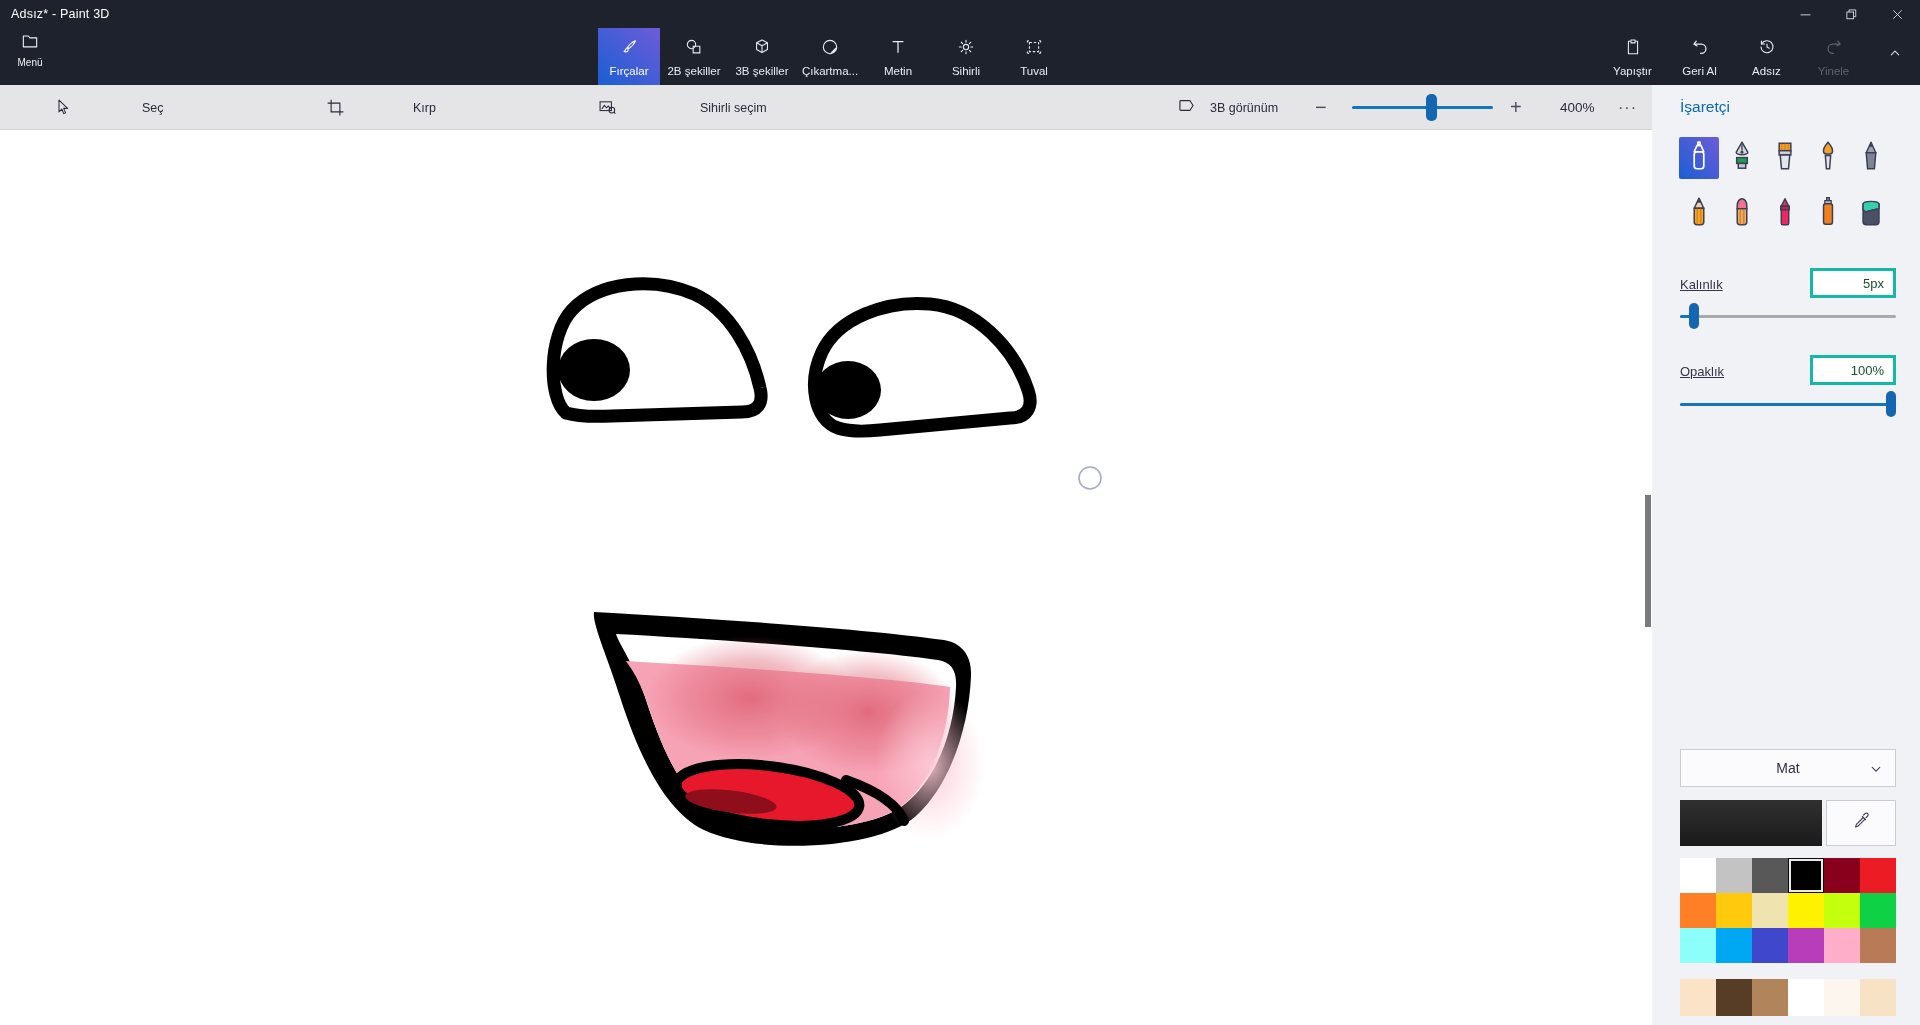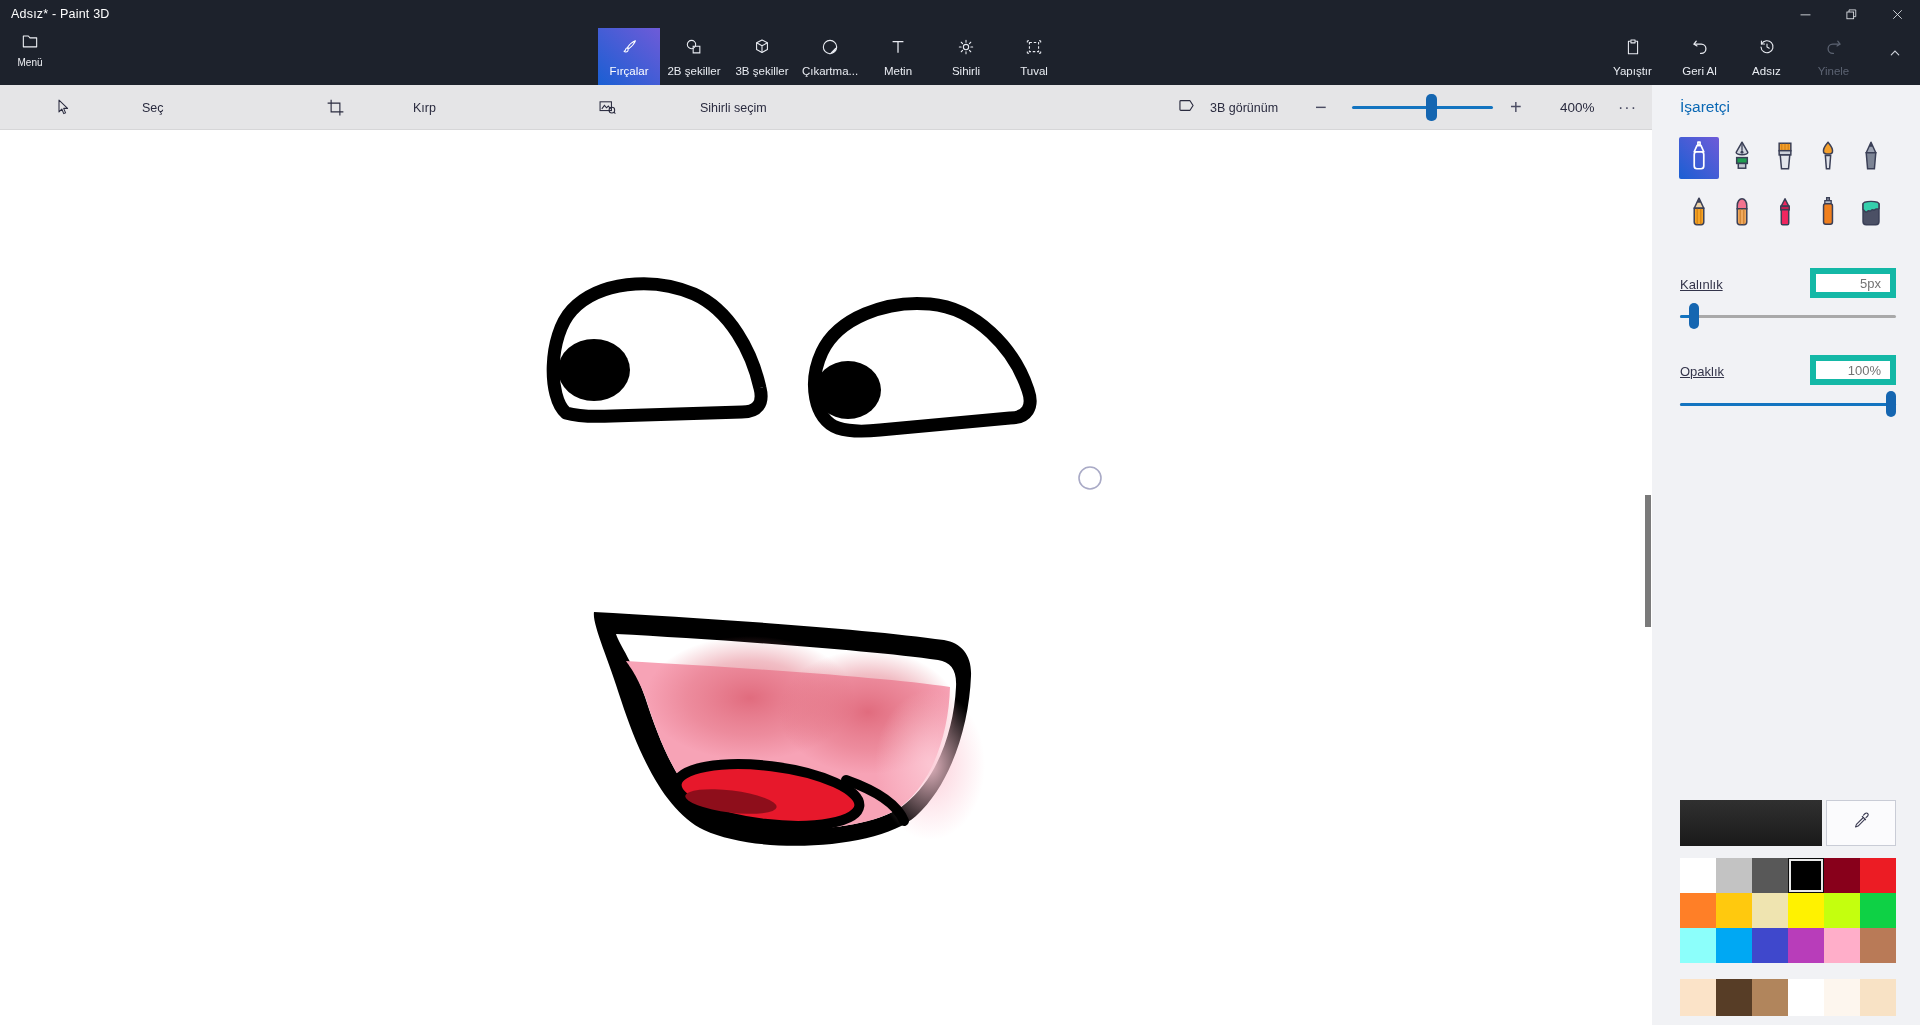--- a/index.html
+++ b/index.html
@@ -44,21 +44,21 @@
   #v-scrollbar { position:absolute; left:1645px; top:365px; width:6px; height:132px; background:#7a7a7a; }
 
   
   #panel { position:absolute; left:1652px; top:85px; width:268px; height:940px; background:#f1f2f5; }
   .panel-title { position:absolute; left:28px; top:13px; font-size:15.5px; color:#0a68b4; }
   #tool-grid { position:absolute; left:27px; top:52px; width:215px; display:flex; flex-wrap:wrap; column-gap:3px; row-gap:14px; }
   .tool { width:40px; height:42px; display:flex; align-items:center; justify-content:center; border-radius:2px; }
   .tool svg { width:30px; height:34px; }
   .tool.selected { background:linear-gradient(to top right,#1a5fd3,#6e5bd8); }
   .field-label { position:absolute; left:28px; font-size:13px; color:#33344a;text-decoration:underline; }
-  .value-box { position:absolute; left:158px; width:86px; height:30px; background:#ffffff; border:6px solid #14b8a6; color:#737373; font-size:13px; display:flex; align-items:center; justify-content:flex-end; padding-right:9px; }
+  .value-box { position:absolute; left:158px; width:86px; height:30px; background:#ffffff; border:3px solid #14b8a6; color:#14532d; font-size:13px; display:flex; align-items:center; justify-content:flex-end; padding-right:9px; }
   .slider { position:absolute; left:28px; width:216px; height:26px; }
   .slider .track { position:absolute; left:0; top:11.5px; width:100%; height:3.5px; background:#a9a9a9; border-radius:2px; }
   .slider .fill { position:absolute; left:0; top:11.5px; height:3.5px; background:#1374c0; border-radius:2px; }
   .slider .thumb { position:absolute; top:0; width:10px; height:26px; background:#1566b1; border-radius:5px; }
   #material-dd { position:absolute; left:28px; top:664px; width:216px; height:38px; background:#fbfbfd; border:1px solid #c9ccd6; display:flex; align-items:center; justify-content:center; color:#2e2f45; font-size:14px; }
   #material-dd .chev { position:absolute; right:9px; top:9px; width:20px; height:20px; color:#4a4b60; }
   #current-color { position:absolute; left:28px; top:715px; width:142px; height:46px; background:linear-gradient(#2f2f2f,#141414); }
   #eyedropper-btn { position:absolute; left:174px; top:715px; width:70px; height:46px; background:#fbfbfd; border:1px solid #c9ccd6; display:flex; align-items:center; justify-content:center; color:#3a3b52; }
   #eyedropper-btn svg { width:20px; height:20px; }
   #palette-grid { position:absolute; left:28px; top:773px; width:216px; display:flex; flex-wrap:wrap; }
@@ -352,20 +352,26 @@
     </div>
 
     <div class="field-label" style="top:279px">Opaklık</div>
     <div class="value-box" style="top:270px">100%</div>
     <div class="slider" style="top:306px">
       <div class="track"></div>
         <div class="fill" id="op-fill" style="width: 100%;"></div>
         <div class="thumb" id="op-thumb" style="left: calc(100% - 10px);"></div>
     </div>
 
+    <div id="material-dd">
+      <span>Mat</span>
+      <span class="chev"><svg viewBox="0 0 24 24" fill="none" stroke="currentColor" stroke-width="1.4" stroke-linecap="round">
+            <path d="M7.5 10l4.5 4.5L16.5 10"></path>
+          </svg></span>
+    </div>
 
     <div id="current-color" style="background-image: linear-gradient(rgb(48, 48, 48), rgb(26, 26, 26));"></div>
     <div id="eyedropper-btn">
       <span><svg viewBox="0 0 24 24" fill="none" stroke="currentColor" stroke-width="1.3" stroke-linecap="round" stroke-linejoin="round">
             <path d="M15 5l2-2c.8-.8 2.2-.8 3 0s.8 2.2 0 3l-2 2"></path>
             <path d="M13.5 6.5l4 4"></path>
             <path d="M14.8 7.8l-8.3 8.3-1 3 3-1 8.3-8.3"></path>
           </svg></span>
     </div>
 

